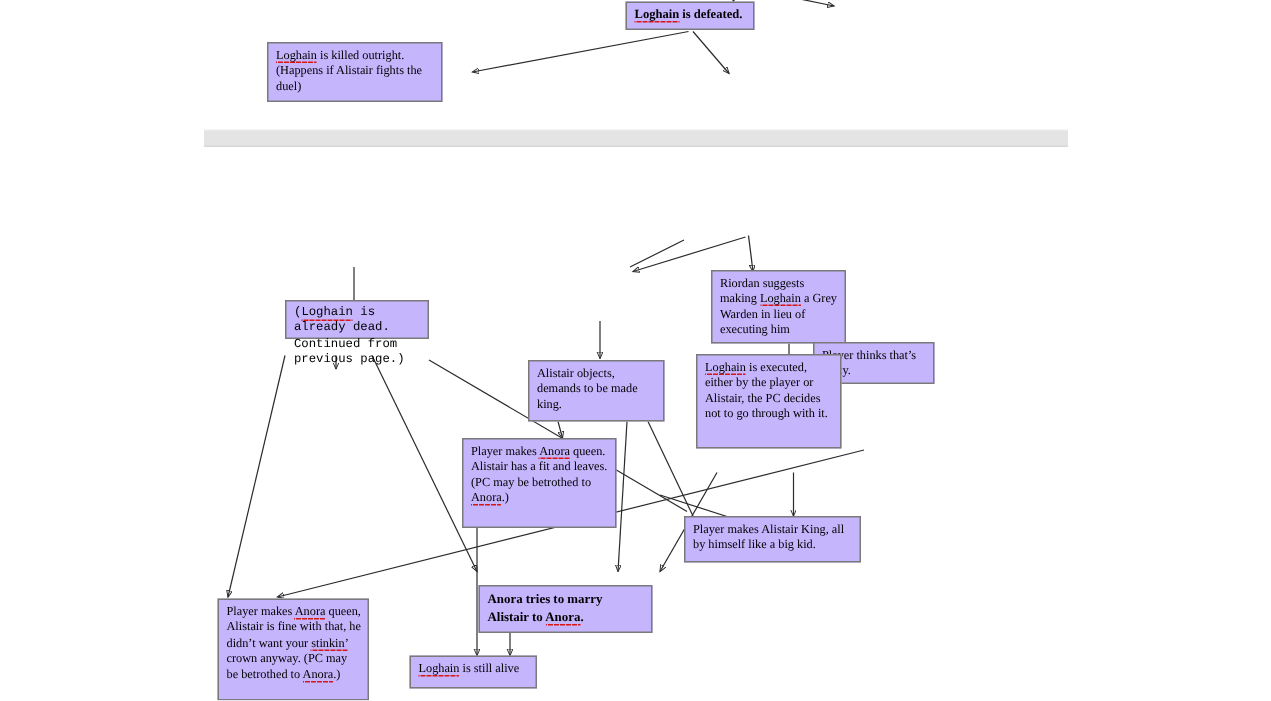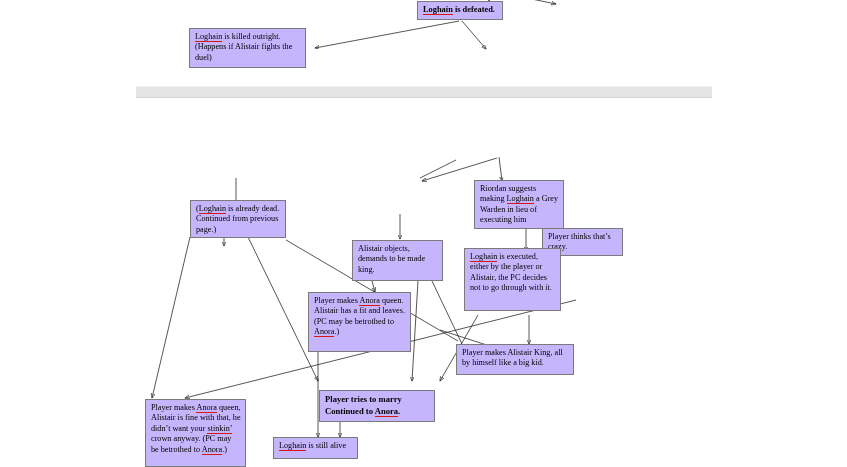--- a/index.html
+++ b/index.html
@@ -123,55 +123,55 @@
 
     <line x1="340" y1="422" x2="340" y2="437" marker-end="url(#ah)"></line>
   </svg>
 
   <div class="pagebreak" style="left:136px; top:86px; width:576px; height:10px;"></div>
 
   <div class="node" style="left:417px; top:1px; width:86px; height:19px; font-weight:bold; font-size:8.4px;">
     <span><span class="sp">Loghain</span><span> is defeated.</span></span>
   </div>
 
-  <div class="node" style="left:189px; top:28px; width:117px; height:40px;">
+  <div class="node" style="left:178px; top:28px; width:117px; height:40px;">
     <span><span class="sp">Loghain</span><span> is killed outright. (Happens if Alistair fights the duel)</span></span>
   </div>
 
-  <div class="node" style="left:190px; top:200px; width:96px; height:38px;">
+  <div class="node" style="left:190px; top:200px; width:96px; height:26px;font-family:Liberation Mono, monospace;">
     <span><span>(</span><span class="sp">Loghain</span><span> is already dead.  Continued from previous page.)</span></span>
   </div>
 
 
   <div class="node" style="left:458px; top:180px; width:90px; height:49px;margin-left:16px;">
     <span><span>Riordan suggests making </span><span class="sp">Loghain</span><span> a Grey Warden in lieu of executing him</span></span>
   </div>
 
   <div class="node" style="left:542px; top:228px; width:81px; height:28px;">
     <span><span>Player thinks that’s crazy.</span></span>
   </div>
 
-  <div class="node" style="left:464px; top:248px; width:97px; height:63px;">
+  <div class="node" style="left:464px; top:236px; width:97px; height:63px;">
     <span><span class="sp">Loghain</span><span> is executed, either by the player or Alistair, the PC decides not to go through with it.</span></span>
   </div>
 
   <div class="node" style="left:352px; top:240px; width:91px; height:41px;">
     <span><span>Alistair objects, demands to be made king.</span></span>
   </div>
 
   <div class="node" style="left:308px; top:292px; width:103px; height:60px;">
     <span><span>Player makes </span><span class="sp">Anora</span><span> queen.  Alistair has a fit and leaves. (PC may be betrothed to </span><span class="sp">Anora</span><span>.)</span></span>
   </div>
 
   <div class="node" style="left:456px; top:344px; width:118px; height:31px;">
     <span><span>Player makes Alistair King, all by himself like a big kid.</span></span>
   </div>
 
   <div class="node bold" style="left:319px; top:390px; width:116px; height:32px;">
-    <span><span>Player tries to marry Continued to </span><span class="sp">Anora</span><span>.</span></span>
+    <span><span>Anora tries to marry Alistair to </span><span class="sp">Anora</span><span>.</span></span>
   </div>
 
   <div class="node" style="left:273px; top:437px; width:85px; height:22px;">
     <span><span class="sp">Loghain</span><span> is still alive</span></span>
   </div>
 
   <div class="node" style="left:145px; top:399px; width:101px; height:68px;">
     <span><span>Player makes </span><span class="sp">Anora</span><span> queen, Alistair is fine with that, he didn’t want your </span><span class="sp">stinkin’</span><span> crown anyway. (PC may be betrothed to </span><span class="sp">Anora</span><span>.)</span></span>
   </div>
 

